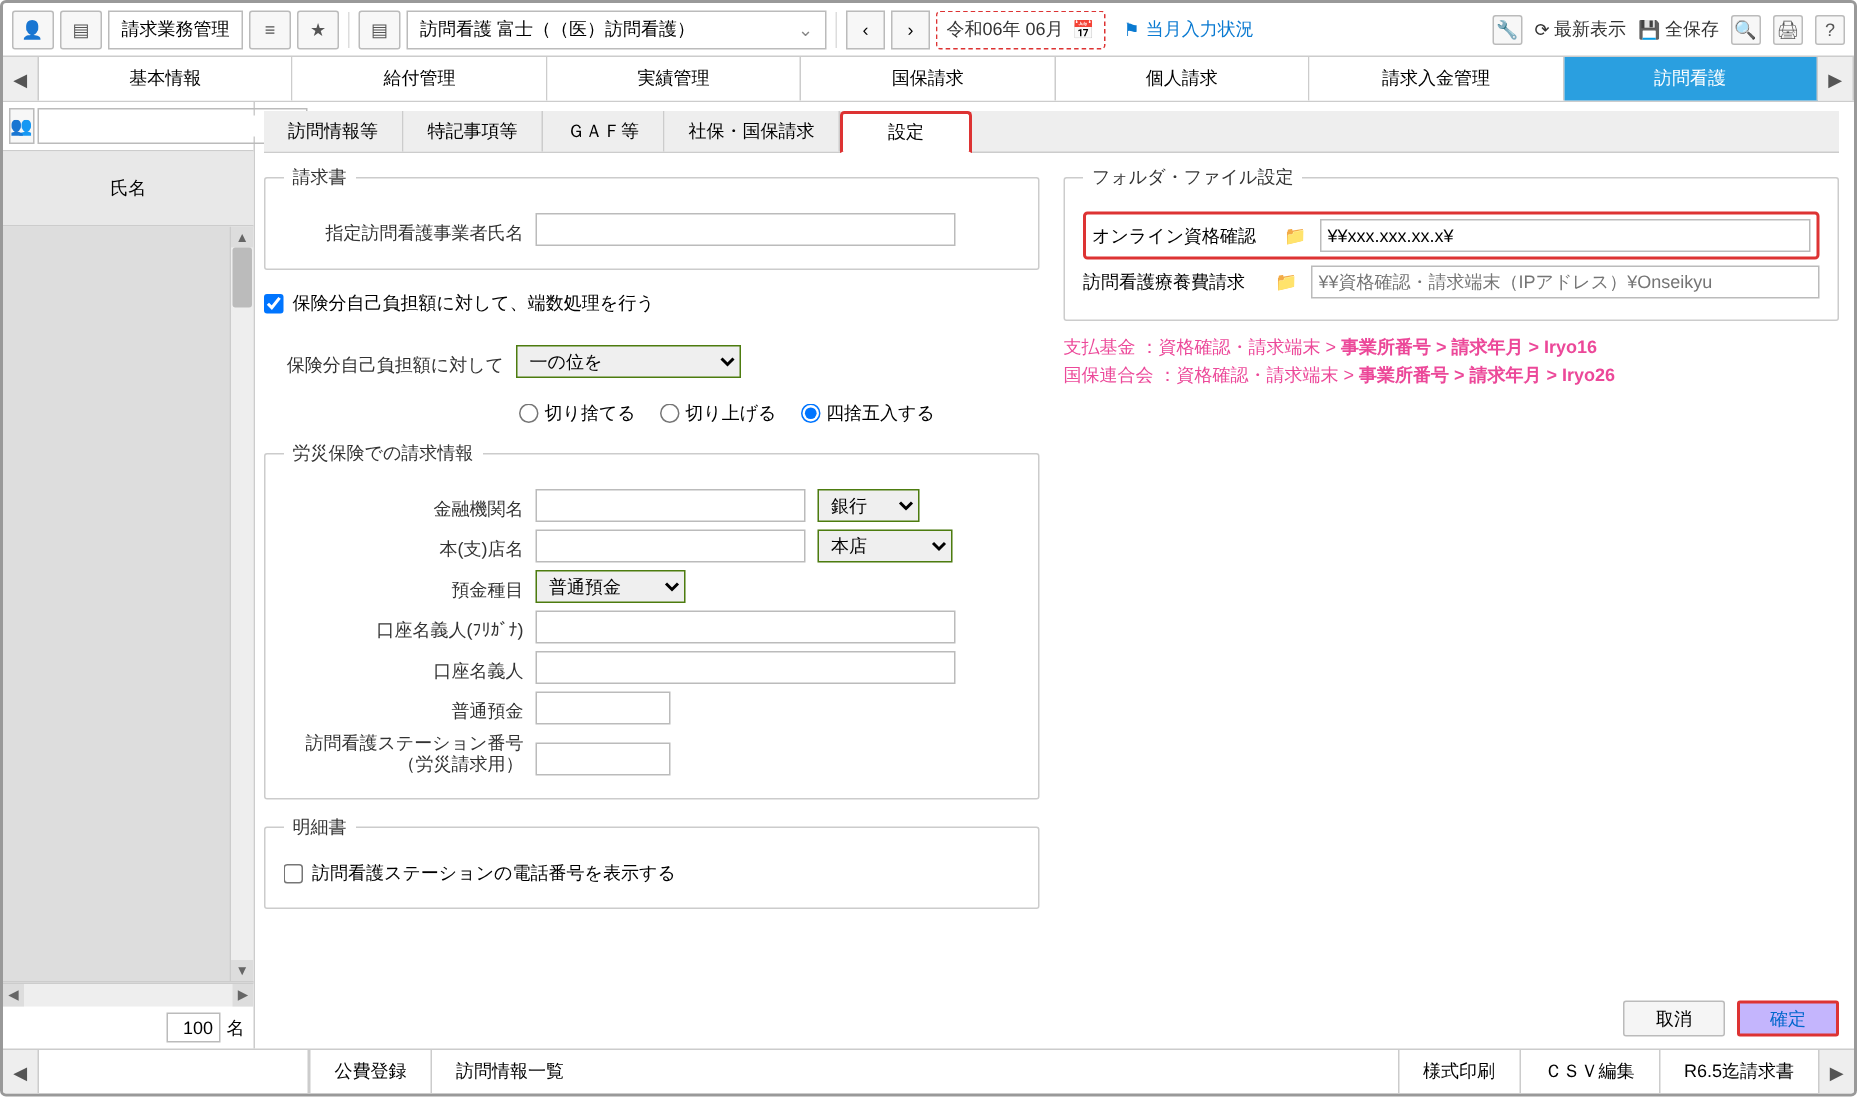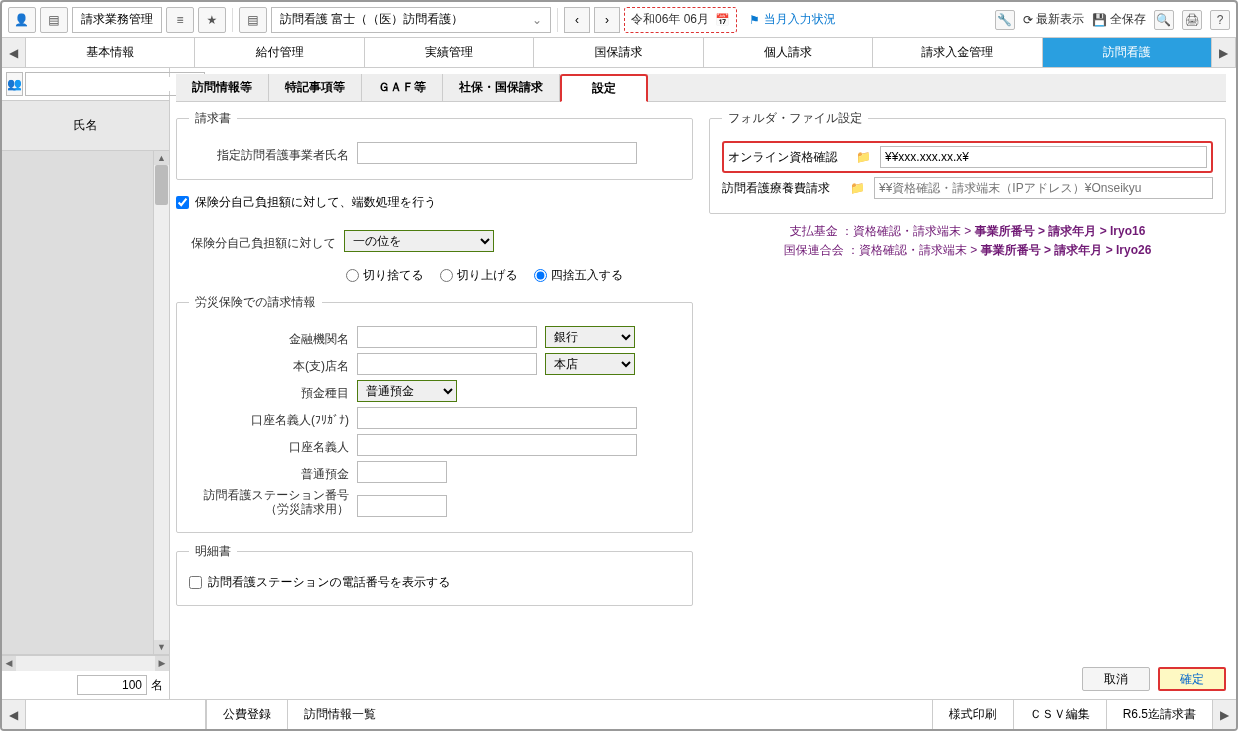--- a/index.html
+++ b/index.html
@@ -33,25 +33,25 @@
 .name-list { flex:1; background:#ddd; position:relative; overflow:hidden; border-bottom:1px solid #ccc;}
 .name-list .v-scroll { position:absolute; right:0; top:0; bottom:0; width:16px; background:#eee; border-left:1px solid #ccc;}
 .name-list .v-scroll .thumb{ position:absolute; top:0; height:40px; left:1px; right:1px; background:#bbb; border-radius:2px;}
 .name-list .v-scroll .arr{position:absolute; left:0; right:0; height:14px; background:#ddd; text-align:center; font-size:9px; line-height:14px; color:#666;}
 .name-list .v-scroll .arr.up{top:0;}
 .name-list .v-scroll .arr.dn{bottom:0;}
 .h-scroll { height:16px; background:#eee; border-top:1px solid #ccc; position:relative;}
 .h-scroll .arr{position:absolute; top:0; bottom:0; width:14px; background:#ddd; text-align:center; font-size:9px; line-height:14px; color:#666;}
 .h-scroll .arr.l{left:0;} .h-scroll .arr.r{right:0;}
 .count-row { display:flex; align-items:center; justify-content:flex-end; padding:4px 6px; gap:4px;}
-.count-row input { width:70px; text-align:right; border:1px solid #bbb; height:20px; padding:0 4px;}
+.count-row input { width:36px; text-align:right; border:1px solid #bbb; height:20px; padding:0 4px;}
 
 .content { flex:1; display:flex; flex-direction:column; padding:6px 10px 6px 6px; overflow:hidden;}
 .subtabs { display:flex; border-bottom:1px solid #ccc; background:#eee; height:28px;}
-.subtabs .st { padding:0 16px; display:flex; align-items:center; border-right:1px solid #ccc; cursor:pointer; background:#eee;font-weight:bold;}
+.subtabs .st { padding:0 16px; display:flex; align-items:center; border-right:1px solid #ccc; cursor:pointer; background:#eee;}
 .subtabs .st.active { background:#fff; border:2px solid #d33; border-bottom:1px solid #fff; border-radius:3px 3px 0 0; margin-bottom:-1px; padding:0 30px;}
 
 .panels { display:flex; flex:1; gap:16px; padding-top:8px; overflow:auto;}
 .left-p { flex:1; display:flex; flex-direction:column; gap:10px; max-width:520px;}
 .right-p { flex:1; display:flex; flex-direction:column; gap:8px;}
 
 fieldset { border:1px solid #ccc; border-radius:2px; padding:10px 12px;}
 legend { padding:0 6px; color:#333;}
 .row { display:flex; align-items:flex-end; gap:8px; margin:5px 0;}
 .row label.lab { width:160px; text-align:right; color:#333;}
@@ -59,26 +59,26 @@
 .row select { border:1px solid #4d7c0f; height:22px; padding:0 4px;}
 .chk-row { display:flex; align-items:center; gap:6px; margin:4px 0;}
 .radio-row { display:flex; gap:16px; margin-left:170px;}
 .radio-row label { display:flex; align-items:center; gap:4px;}
 
 .folder-row { display:flex; align-items:center; gap:6px; margin:4px 0;}
 .folder-row .flab { width:120px; text-align:left;}
 .folder-row .ficon { width:20px; height:18px; display:inline-flex; align-items:center; justify-content:center; color:#b8860b;}
 .folder-row input { flex:1; border:1px solid #bbb; height:22px; padding:0 4px;}
 .folder-row.highlight { border:2px solid #d33; border-radius:3px; padding:3px 4px;}
-.note { color:#701a75; text-align:center; font-size:12px; line-height:1.6;}
+.note { color:#ec4899; text-align:left; font-size:12px; line-height:1.6;}
 .note b { font-weight:bold;}
 
 .btn-row { display:flex; justify-content:flex-end; gap:8px; margin-top:auto; padding:6px 0 2px 0;}
 .btn { min-width:68px; height:24px; border:1px solid #bbb; background:#f5f5f5; cursor:pointer; border-radius:2px;}
-.btn.primary { border:2px solid #d33; color:#06c; background:#fef9c3;}
+.btn.primary { border:2px solid #d33; color:#06c; background:#c4b5fd;}
 
 .footbar { height:30px; border-top:1px solid #ccc; display:flex; align-items:stretch;}
 .footbar .circle { width:24px; display:flex; align-items:center; justify-content:center; background:#eee; border-right:1px solid #ccc; cursor:pointer; color:#555;}
 .footbar .sp { flex:1;}
 .footbar .fbtn { border-left:1px solid #ccc; padding:0 16px; display:flex; align-items:center; cursor:pointer;}
 .footbar .circle.r { border-left:1px solid #ccc; border-right:none;}
 
 </style>
 </head>
 <body>
@@ -207,21 +207,21 @@
               <input type="radio" name="rnd" checked="" style="">
               <span>四捨五入する</span>
             </label>
           </div>
 
         <fieldset>
           <legend>労災保険での請求情報</legend>
           <div class="row">
             <label class="lab">金融機関名</label>
             <input type="text" style="max-width: 180px;" value="">
-            <select style="width:90px"><option>銀行</option></select>
+            <select style="width:68px"><option>銀行</option></select>
           </div>
           <div class="row">
             <label class="lab">本(支)店名</label>
             <input type="text" style="max-width: 180px;" value="">
             <select style="width:90px"><option>本店</option></select>
           </div>
           <div class="row">
             <label class="lab">預金種目</label>
             <select style="width:100px"><option>普通預金</option></select>
           </div>

